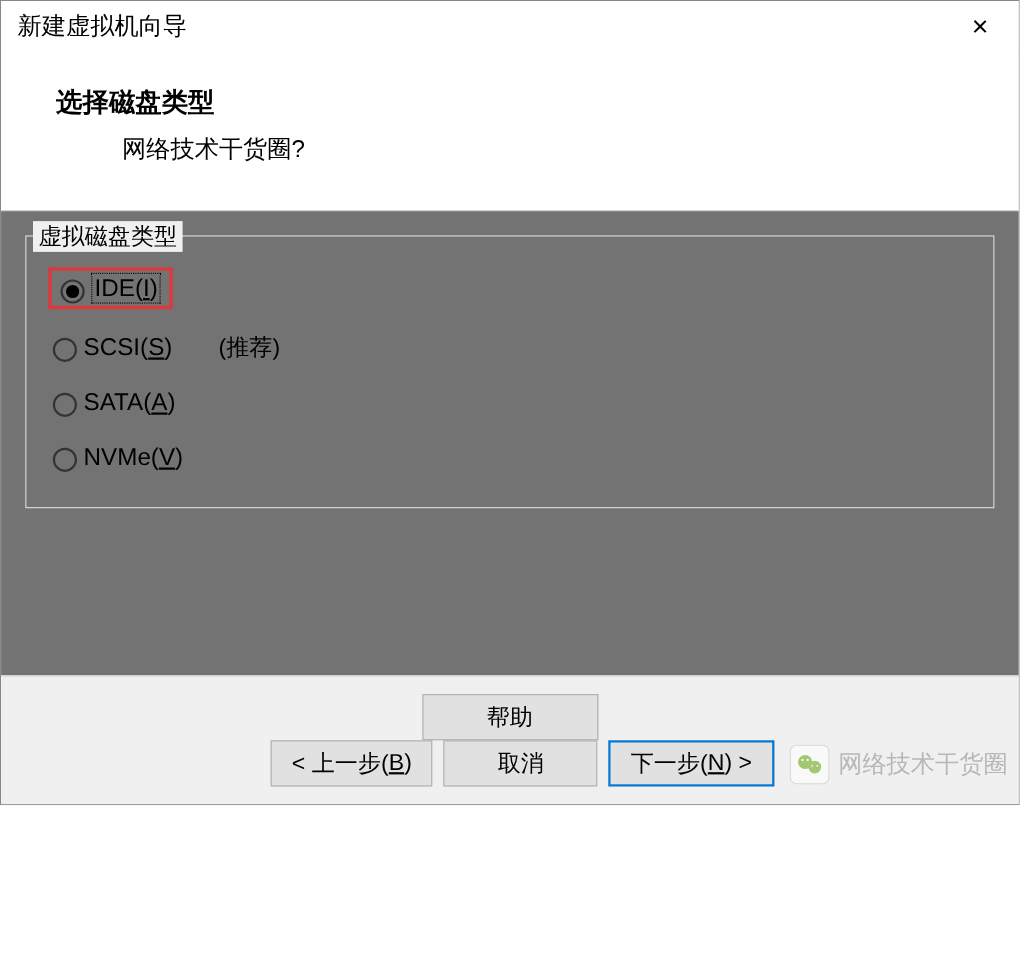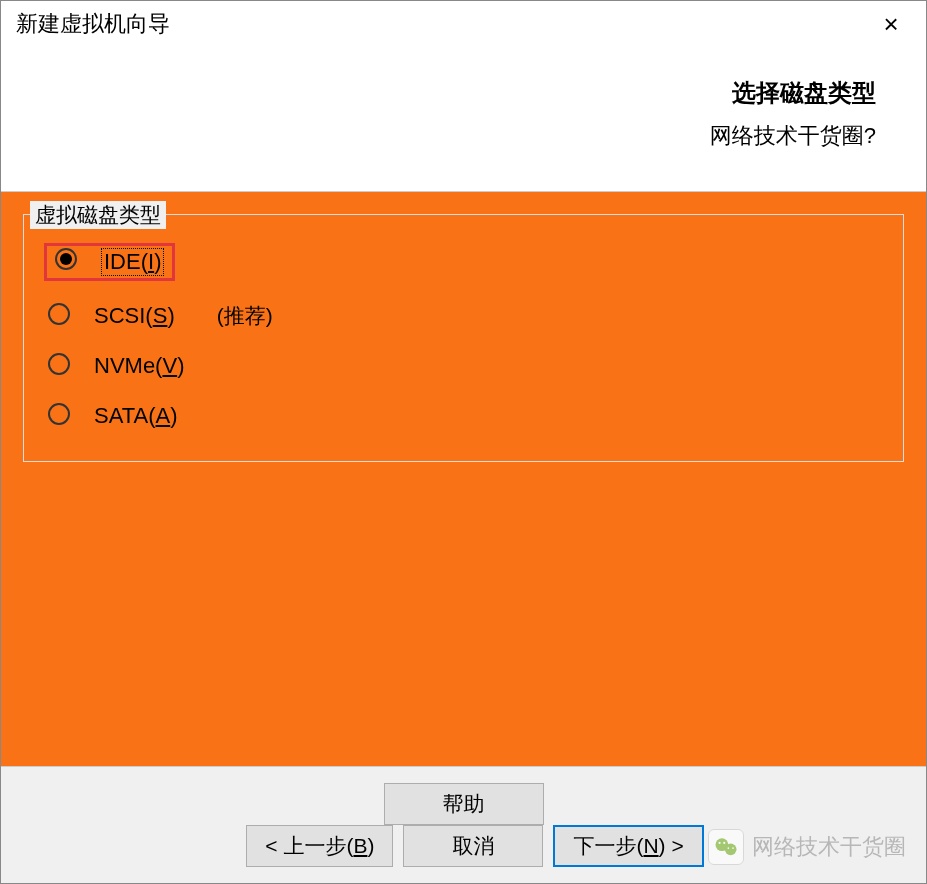--- a/index.html
+++ b/index.html
@@ -8,21 +8,21 @@
       padding: 0;
     }
     
     body {
       font-family: "Microsoft YaHei", "Segoe UI", Tahoma, sans-serif;
       background: #fff;
     }
     
     .dialog {
       width: 927px;
-      height: 884px;
+      height: 732px;
       border: 1px solid #888;
       background: #fff;
       display: flex;
       flex-direction: column;
       position: relative;
     }
     
     .title-bar {
       display: flex;
       align-items: center;
@@ -43,39 +43,38 @@
       display: flex;
       align-items: center;
       justify-content: center;
       cursor: pointer;
     }
     
     .header-section {
       background: #fff;
       padding: 30px 50px 40px 50px;
       border-bottom: 1px solid #ccc;
-      text-align: right;
     }
     
     .header-title {
       font-size: 24px;
       font-weight: bold;
       color: #000;
       margin-bottom: 12px;
     }
     
     .header-subtitle {
       font-size: 22px;
       color: #000;
       margin-left: 60px;
     }
     
     .content-section {
       flex: 1;
-      background: #f97316;
+      background: #737373;
       padding: 22px 22px 0 22px;
     }
     
     .fieldset {
       border: 1px solid #ddd;
       padding: 20px 14px 30px 14px;
       position: relative;
     }
     
     .legend {
@@ -97,22 +96,22 @@
     }
     
     .radio-row {
       display: flex;
       align-items: center;
       gap: 10px;
     }
     
     .radio-wrapper {
       display: flex;
-      align-items: flex-start;
-      gap: 24px;
+      align-items: flex-end;
+      gap: 6px;
       padding: 2px 4px;
     }
     
     .radio-wrapper.highlighted {
       border: 3px solid #e0363c;
       padding: 2px 8px;
     }
     
     .radio {
       width: 22px;
@@ -198,21 +197,21 @@
       border: 2px solid #0078d7;
     }
     
     .btn .ul {
       text-decoration: underline;
     }
     
     .watermark {
       position: absolute;
       bottom: 18px;
-      right: 20px;
+      right: 10px;
       display: flex;
       align-items: center;
       gap: 8px;
       opacity: 0.65;
       pointer-events: none;
     }
     
     .watermark-icon {
       width: 36px;
       height: 36px;
@@ -269,28 +268,28 @@
           <div class="radio-wrapper">
             <div class="radio"></div>
             <span class="radio-label"><span>SCSI(</span><span class="ul">S</span><span>)</span></span>
           </div>
           <span class="radio-hint">(推荐)</span>
         </div>
 
         <div class="radio-row">
           <div class="radio-wrapper">
             <div class="radio"></div>
-            <span class="radio-label"><span>NVMe(</span><span class="ul">V</span><span>)</span></span>
+            <span class="radio-label"><span>SATA(</span><span class="ul">A</span><span>)</span></span>
           </div>
         </div>
 
         <div class="radio-row">
           <div class="radio-wrapper">
             <div class="radio"></div>
-            <span class="radio-label"><span>SATA(</span><span class="ul">A</span><span>)</span></span>
+            <span class="radio-label"><span>NVMe(</span><span class="ul">V</span><span>)</span></span>
           </div>
         </div>
 
       </div>
     </div>
   </div>
 
   <div class="footer-section">
     <div class="footer-left">
       <button class="btn help">帮助</button>

